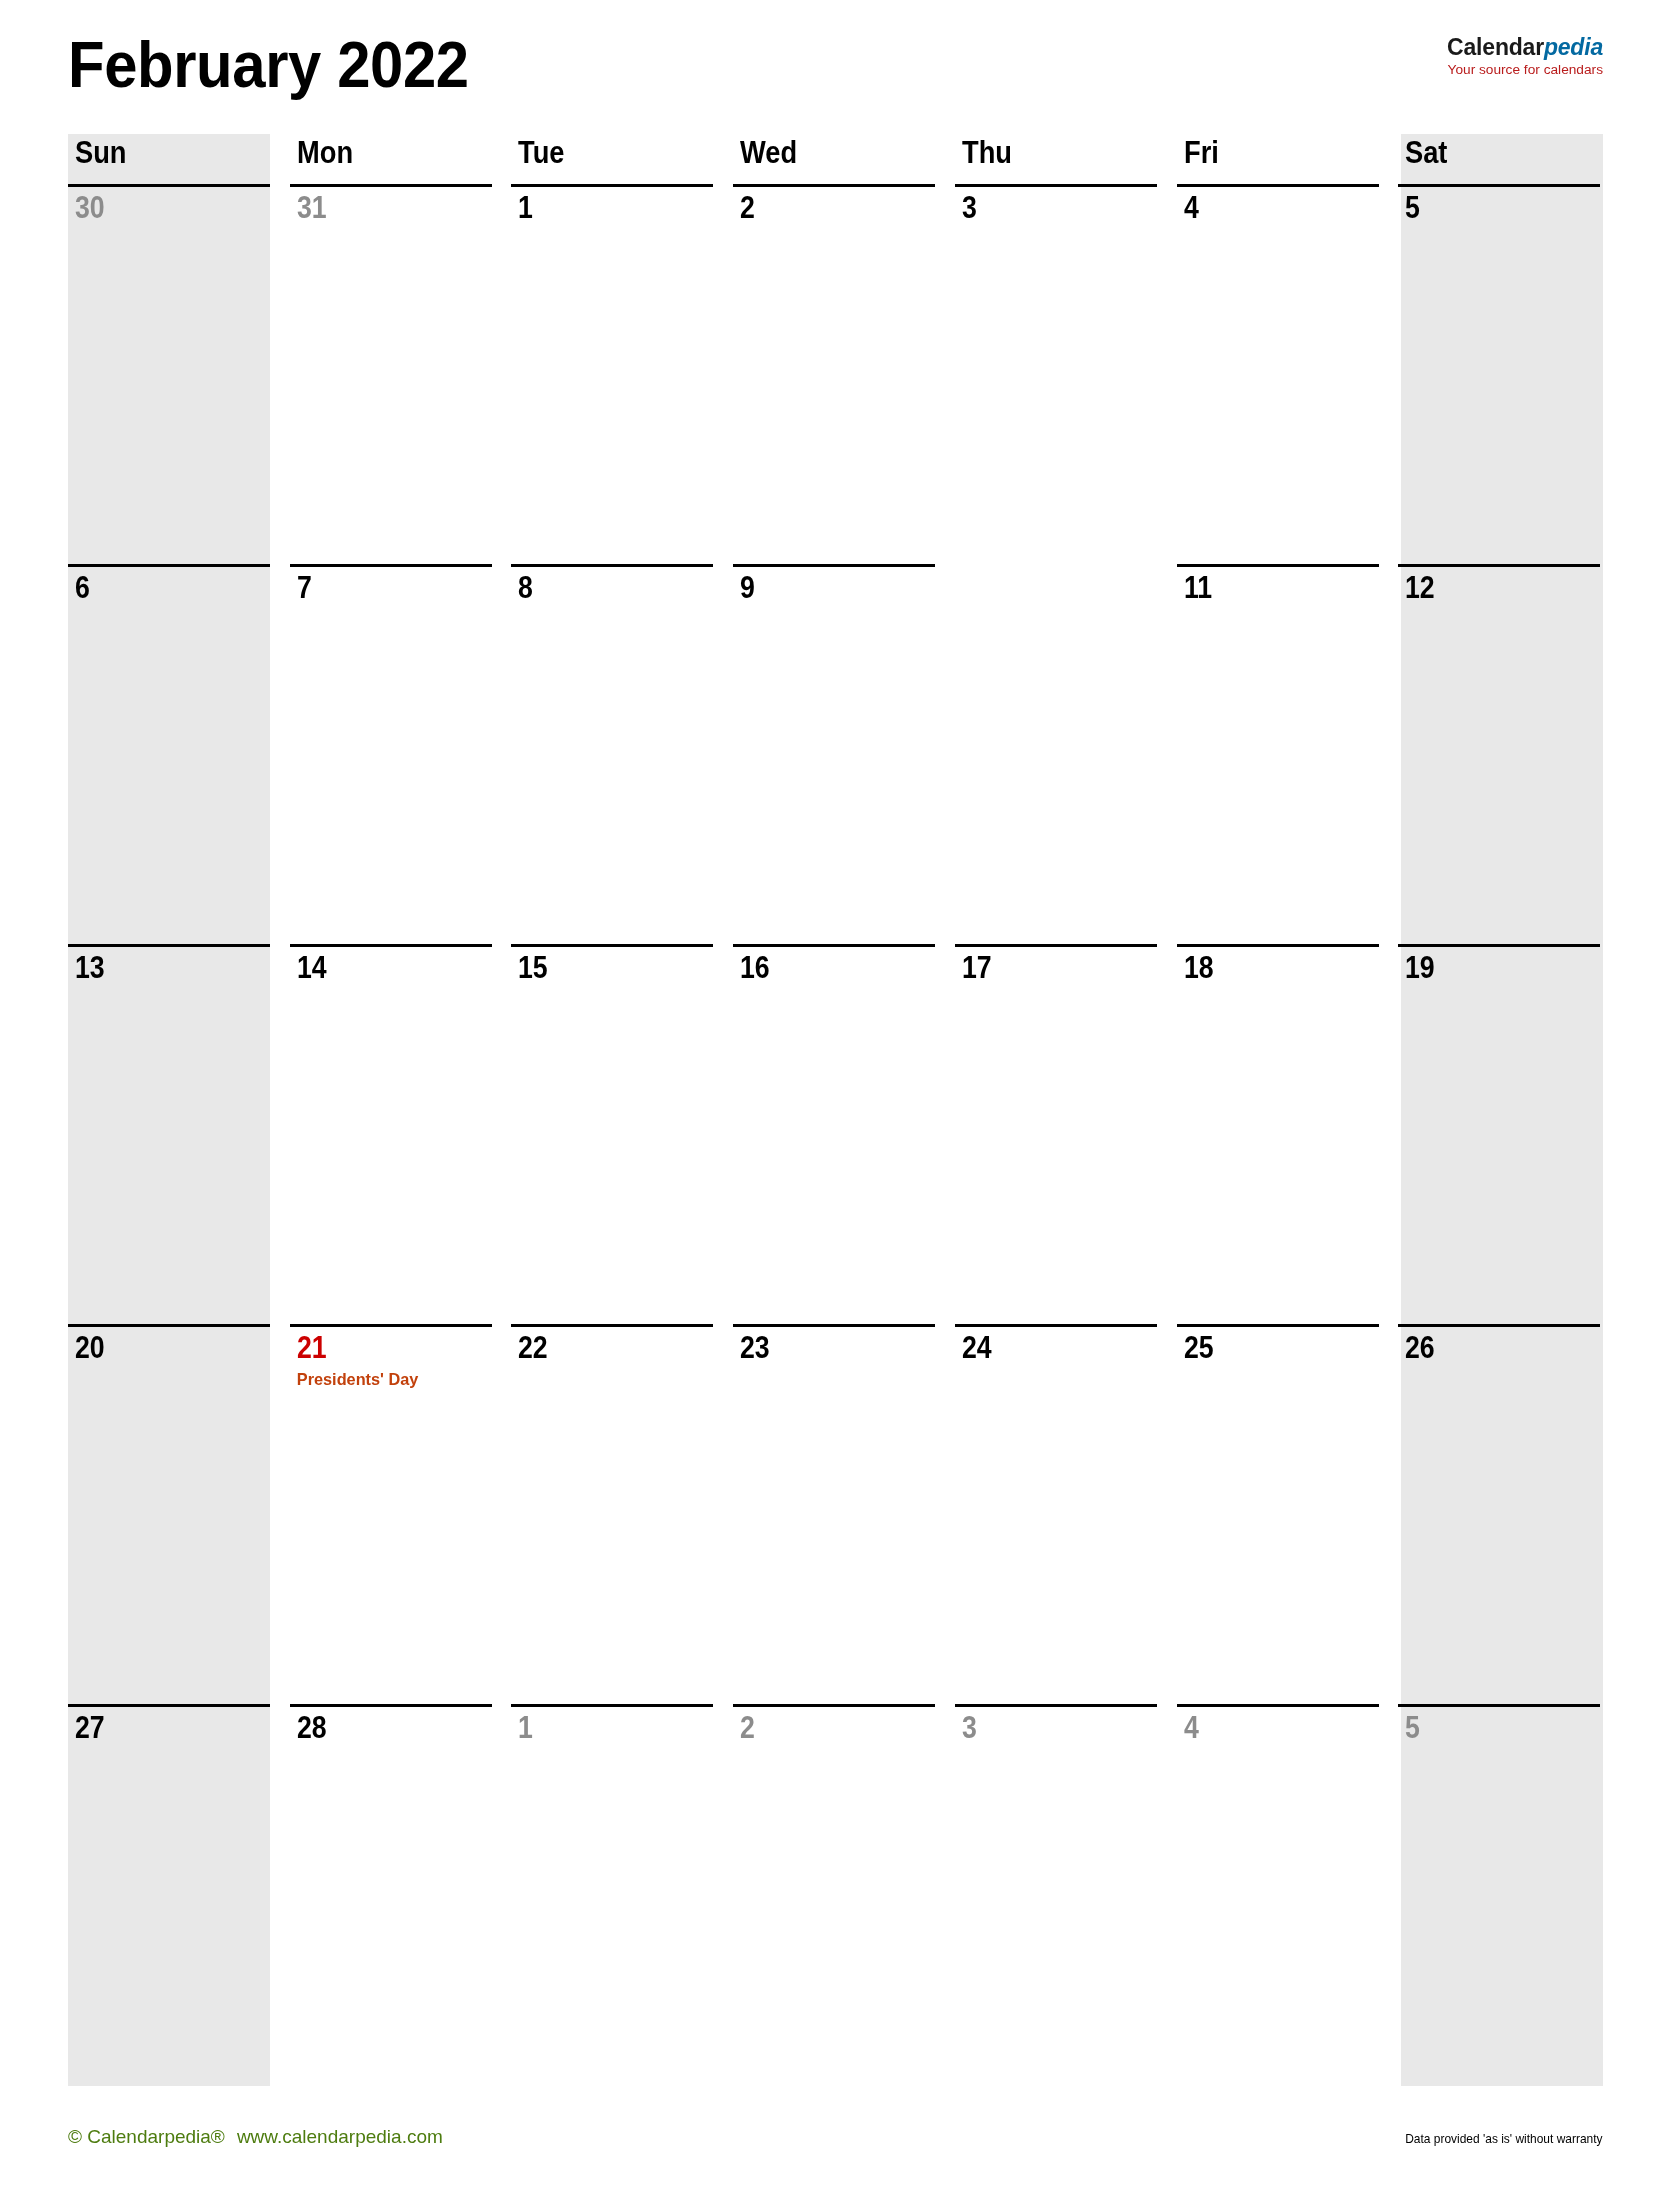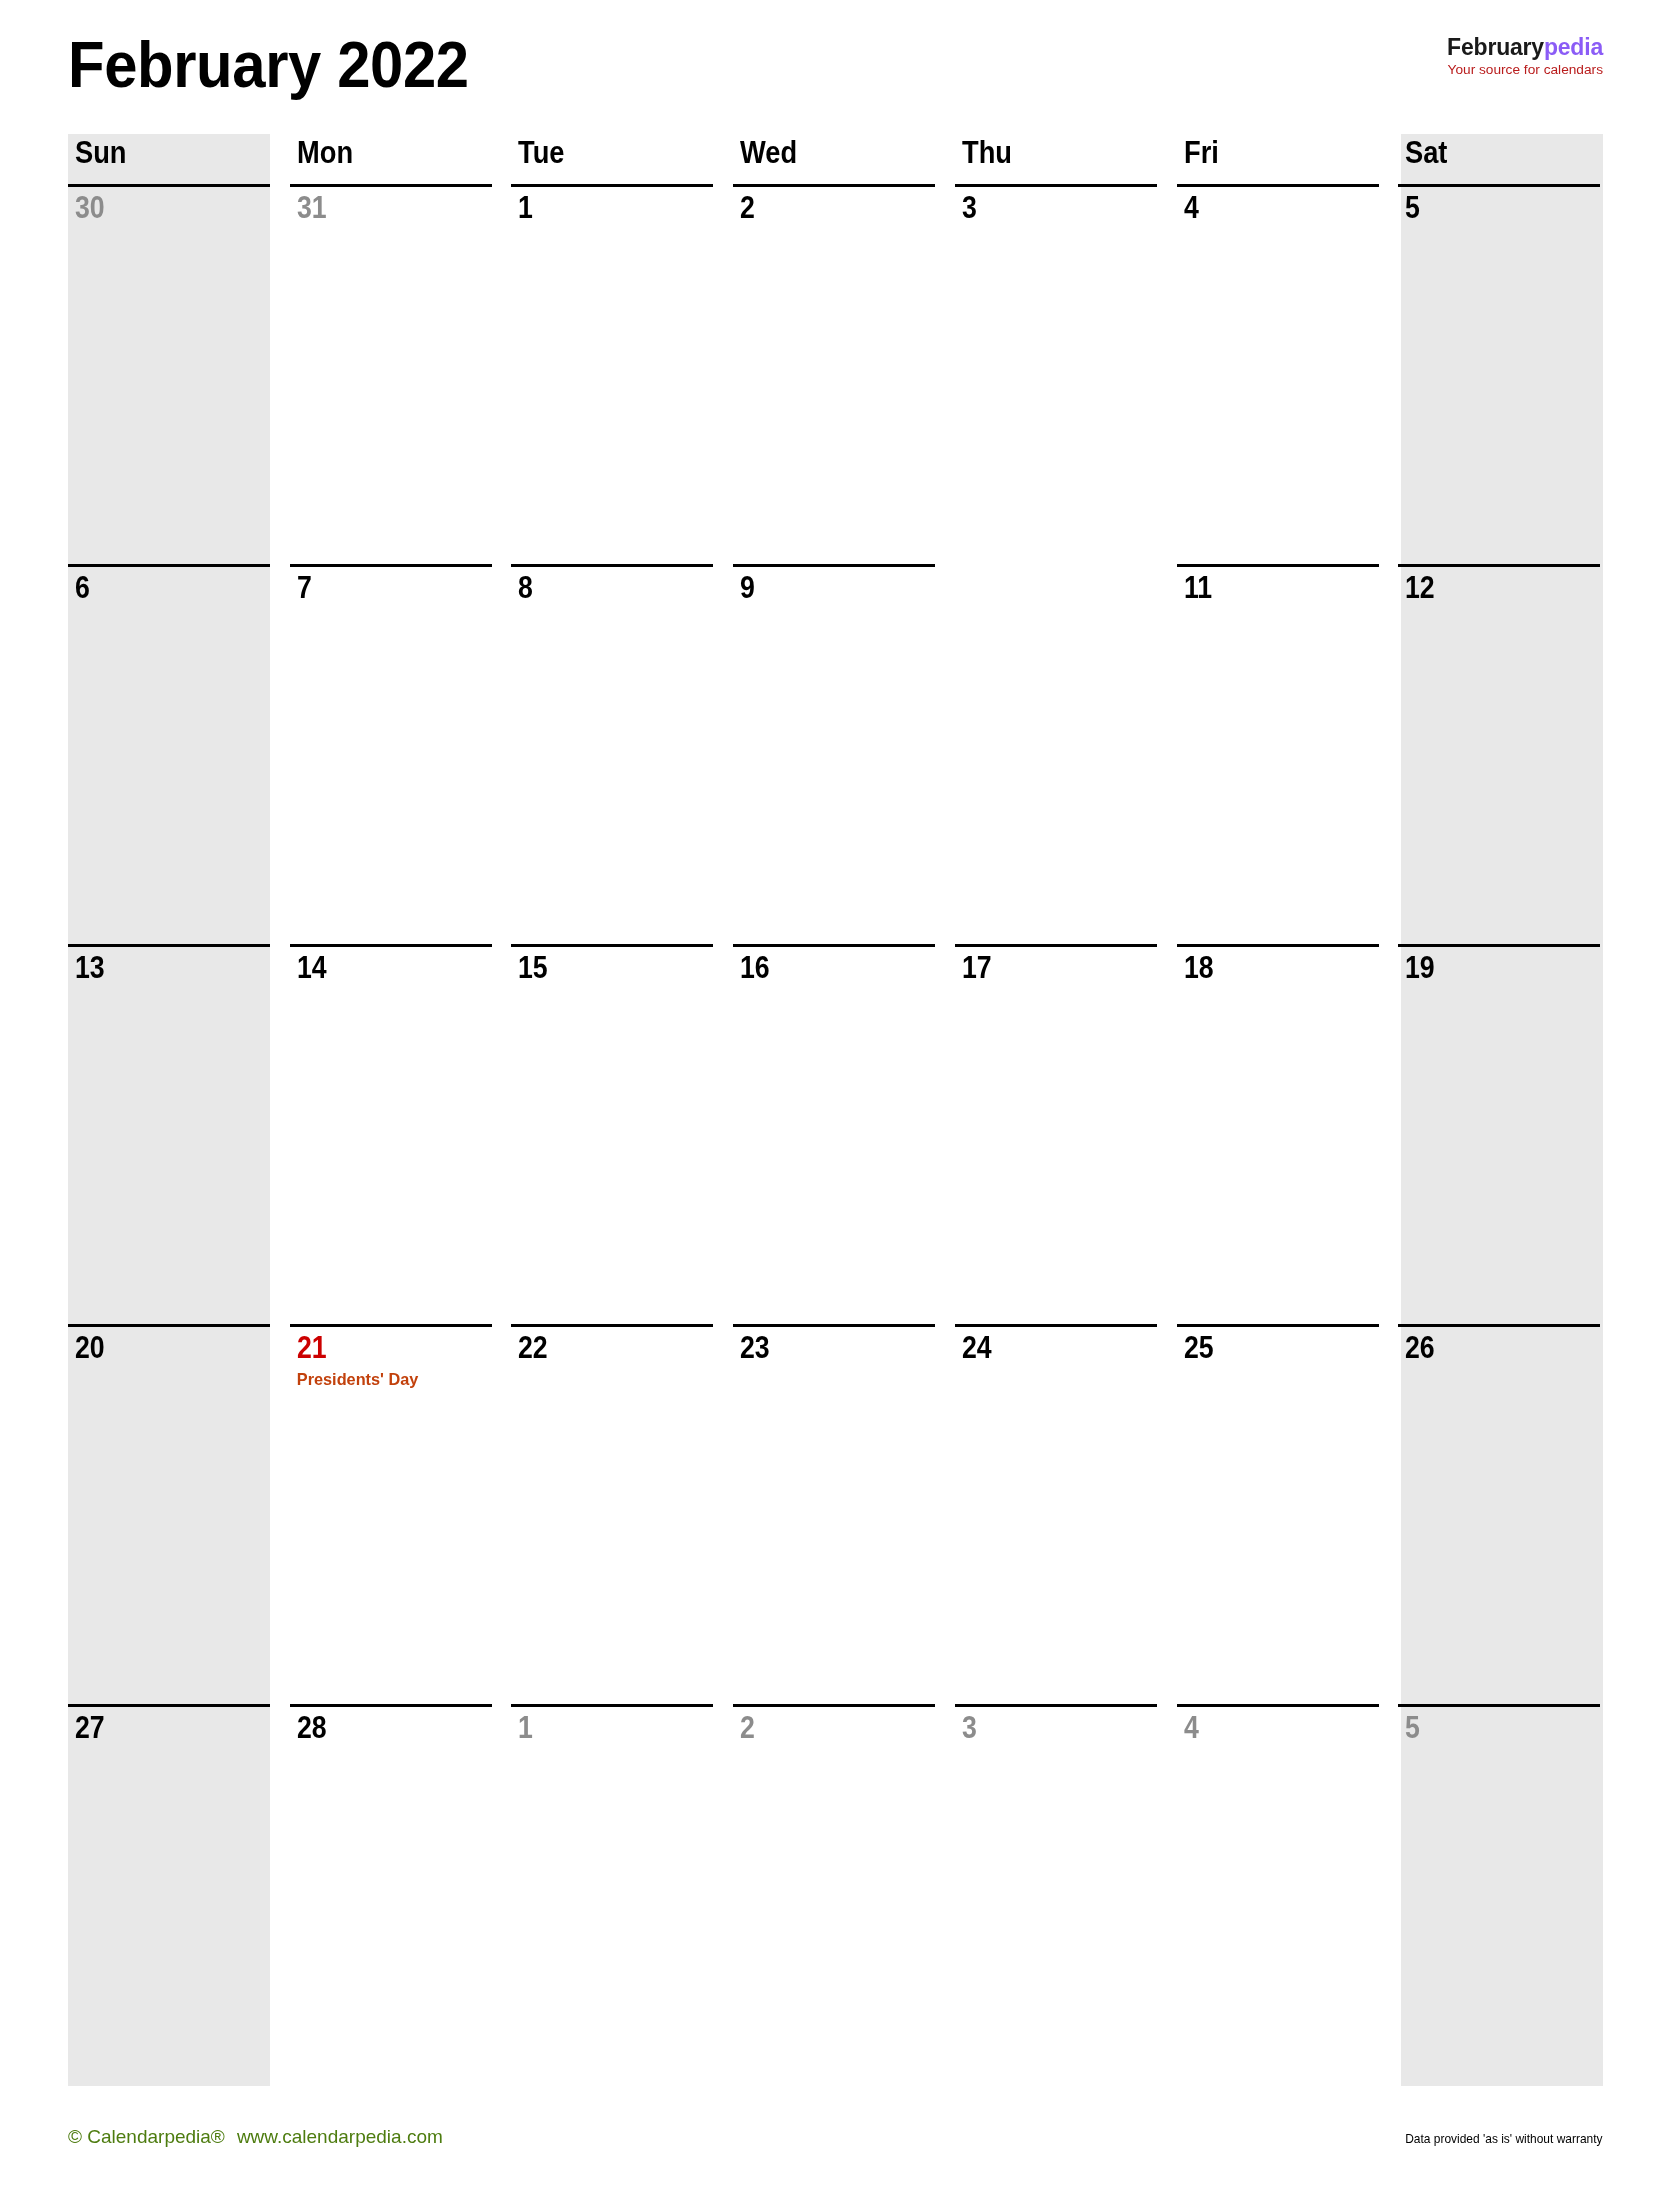--- a/index.html
+++ b/index.html
@@ -56,21 +56,22 @@
   }
   .brand-main {
     font-family: "Liberation Sans", sans-serif;
     font-size: 23px;
     font-weight: bold;
     color: #1a1a1a;
     white-space: nowrap;
     letter-spacing: -0.2px;
   }
   .brand-main .pedia {
-    color: #8b5cf6;
+    color: #0369a1;
+    font-style: italic;
     font-weight: bold;
   }
   .brand-tag {
     margin-top: 3.4px;
     font-family: "Liberation Sans", sans-serif;
     font-size: 13.7px;
     font-weight: normal;
     color: #b91c1c;
     white-space: nowrap;
   }
@@ -209,21 +210,21 @@
   }
 </style>
 </head>
 <body>
 
 <div class="page">
 
   <div class="header">
     <div class="month-title">February 2022</div>
     <div class="brand">
-      <div class="brand-main"><span>February</span><span class="pedia">pedia</span></div>
+      <div class="brand-main"><span>Calendar</span><span class="pedia">pedia</span></div>
       <div class="brand-tag">Your source for calendars</div>
     </div>
   </div>
 
   <div class="grid">
     <div class="shade sun"></div>
     <div class="shade sat"></div>
     <div class="wk-header" id="dow-row">
         <div class="dow" style="left: 0px;">
           <div class="dow-label">Sun</div>

